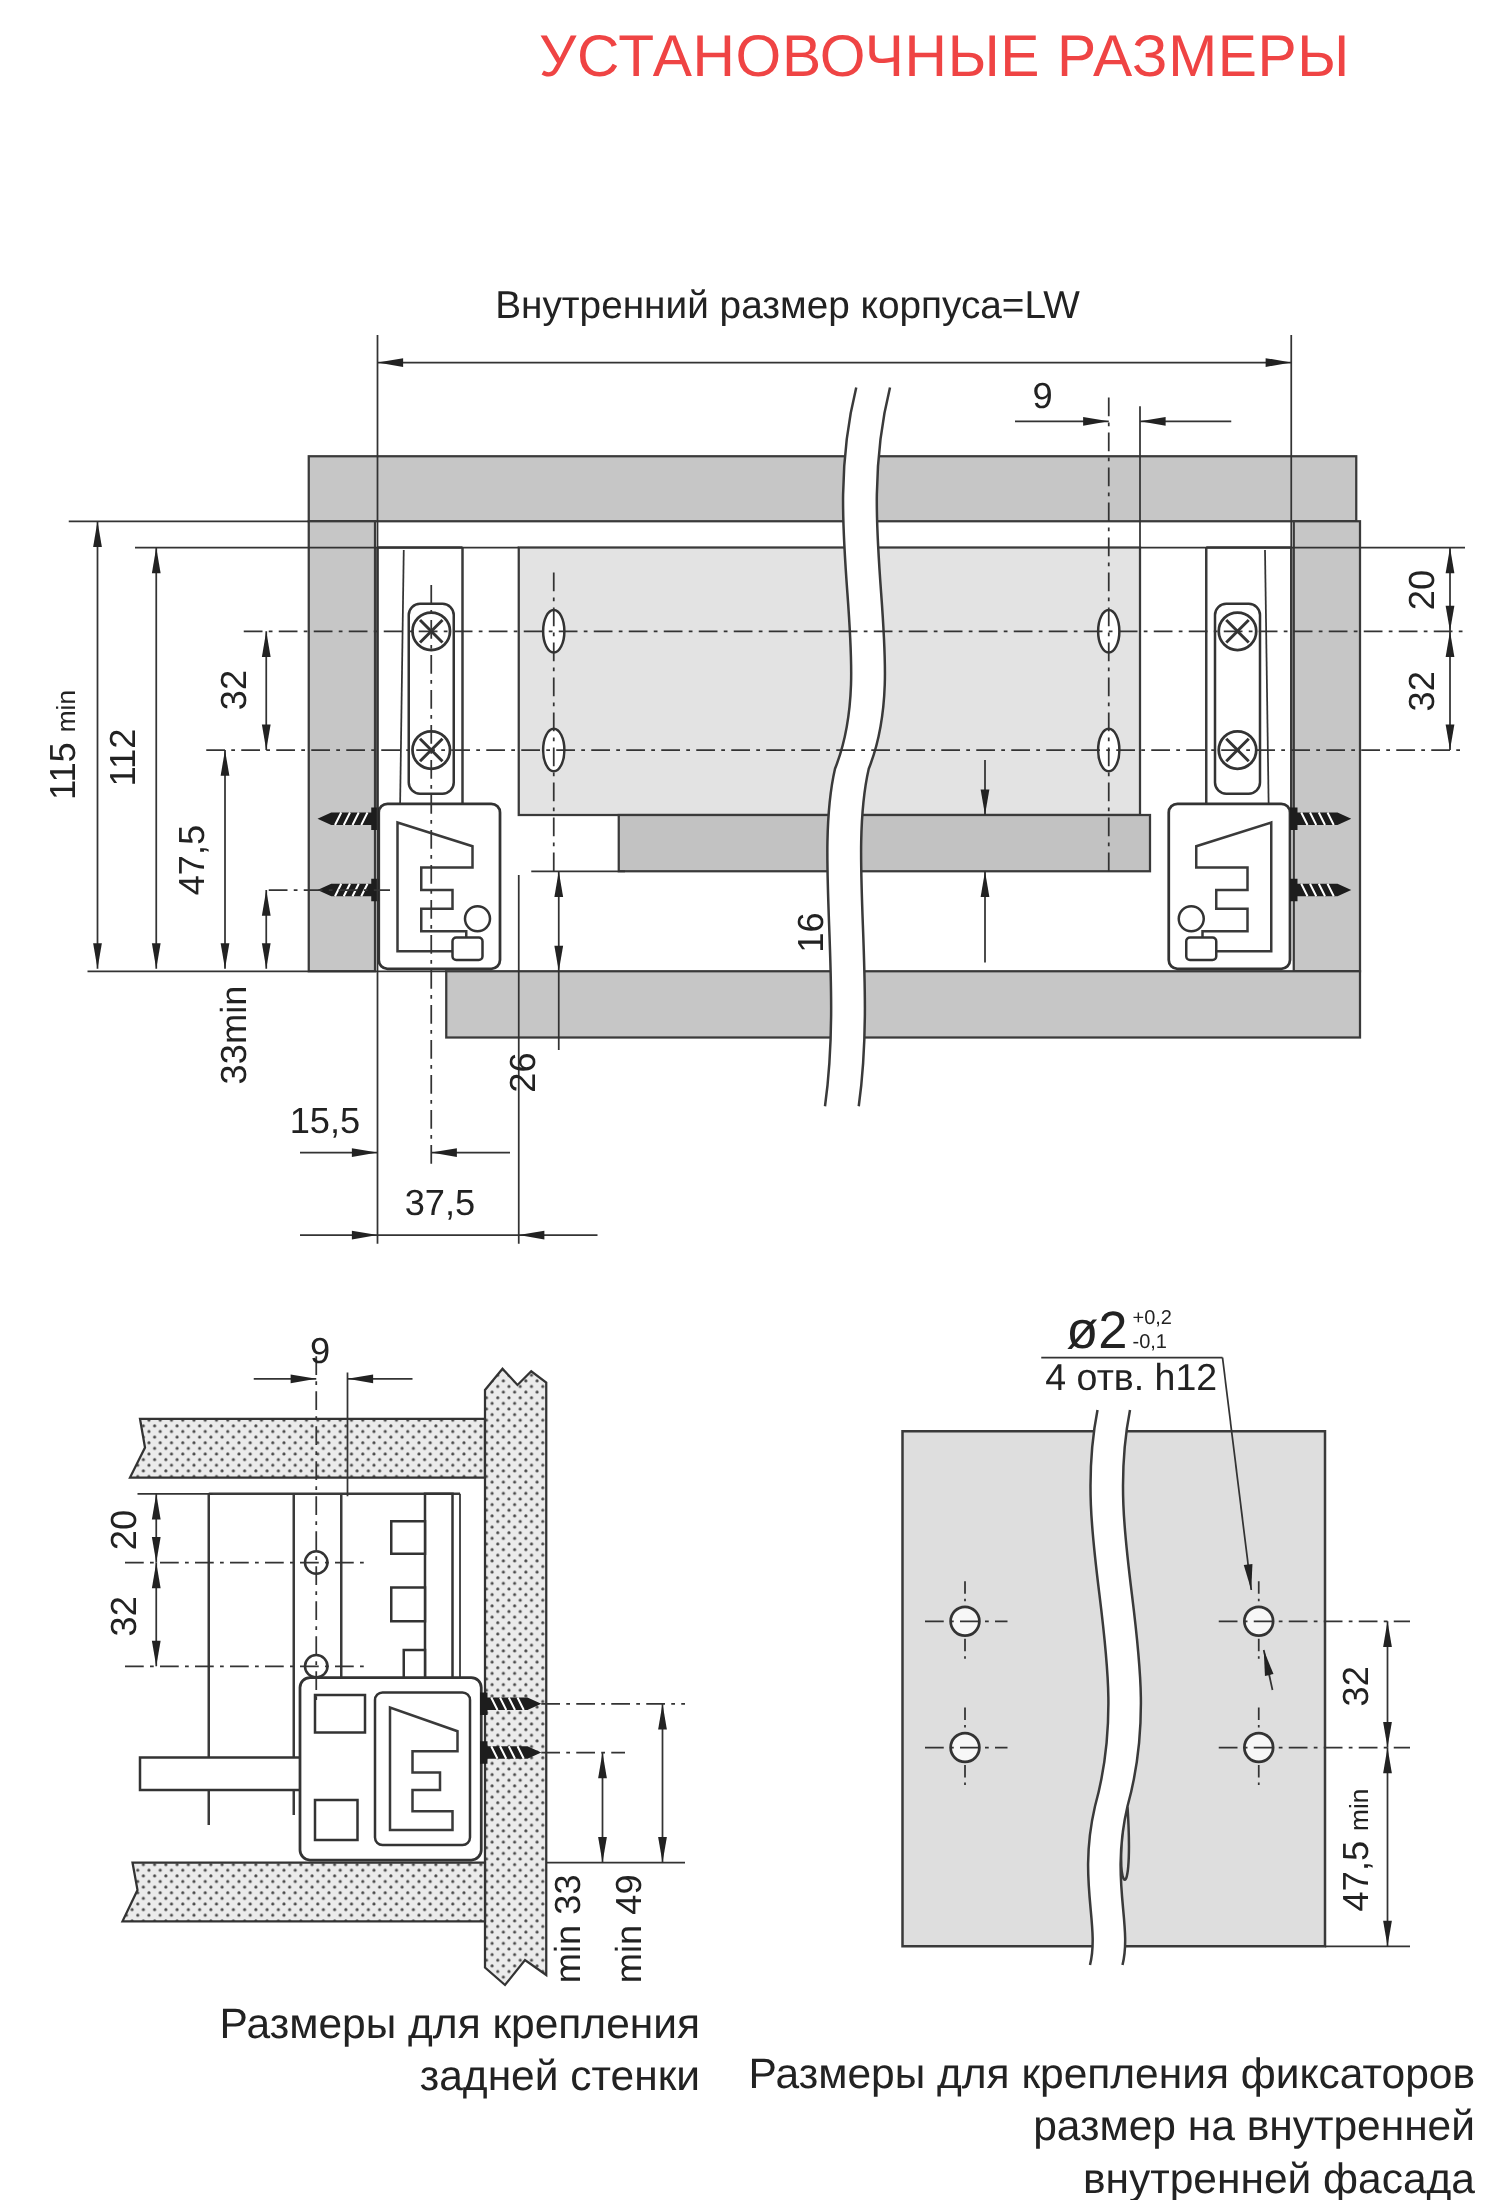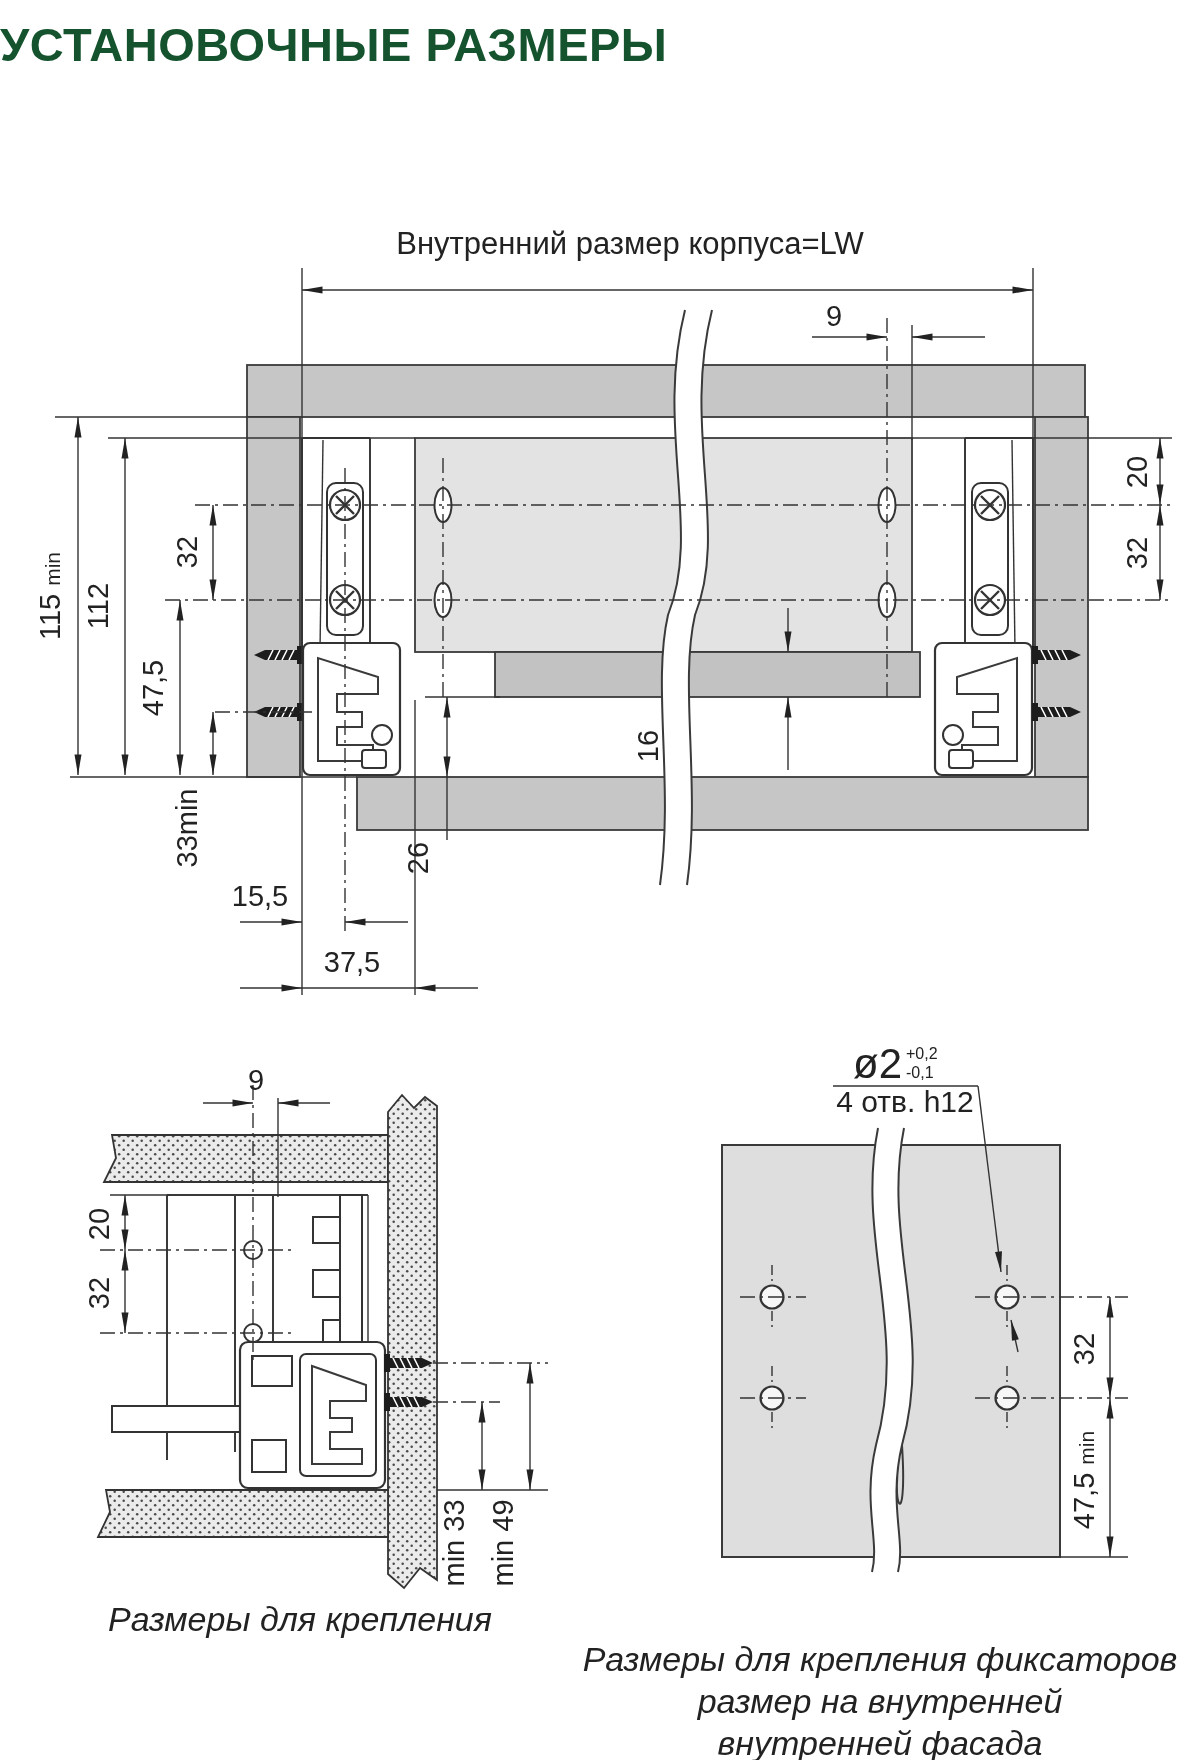--- a/index.html
+++ b/index.html
@@ -1,20 +1,20 @@
 <!DOCTYPE html>
 <html><head>
 <meta charset="utf-8">
 <style>
   html,body{margin:0;padding:0;background:#ffffff;}
   body{font-family:"Liberation Sans", sans-serif;}
   #page{position:relative;width:1200px;height:1760px;background:#fff;overflow:hidden;}
-  .title{position:absolute;top:16px;left:0;width:1080px;text-align:left;
-         font-weight:bold;font-size:47px;line-height:58px;color:#14532d;letter-spacing:0.5px;}
-  .caption{position:absolute;text-align:center;font-size:34px;line-height:42px;color:#222;font-style:italic;}
+  .title{position:absolute;top:16px;left:0;width:1080px;text-align:right;
+         font-weight:normal;font-size:47px;line-height:58px;color:#ef4444;letter-spacing:0.5px;}
+  .caption{position:absolute;text-align:right;font-size:34px;line-height:42px;color:#222;}
   #cap-left{top:1598px;left:40px;width:520px;}
   #cap-right{top:1638px;left:580px;width:600px;}
   svg{position:absolute;top:0;left:0;}
   svg text{font-family:"Liberation Sans", sans-serif;fill:#222;}
   .dim{font-size:29px;}
   .dims{font-size:21px;}
   .hdr{font-size:31px;}
   .lbl-big{font-size:42px;}
   .lbl-tol{font-size:16px;}
   .lbl-note{font-size:30px;}
@@ -316,20 +316,21 @@
         <line x1="1110" y1="1398" x2="1110" y2="1557" class="thin" marker-start="url(#arr)" marker-end="url(#arr)"></line>
         <text class="dim" transform="rotate(-90 1094 1480)" x="1094" y="1480" text-anchor="middle">
           <tspan>47,5</tspan><tspan class="dims" dx="8">min</tspan>
         </text>
       </g>
     </g>
   </svg>
 
   <div class="caption" id="cap-left">
     <span>Размеры для крепления</span><br>
+    <span>задней стенки</span>
   </div>
 
   <div class="caption" id="cap-right">
     <span>Размеры для крепления фиксаторов</span><br>
     <span>размер на внутренней</span><br>
     <span>внутренней фасада</span>
   </div>
 
 </div>
 

